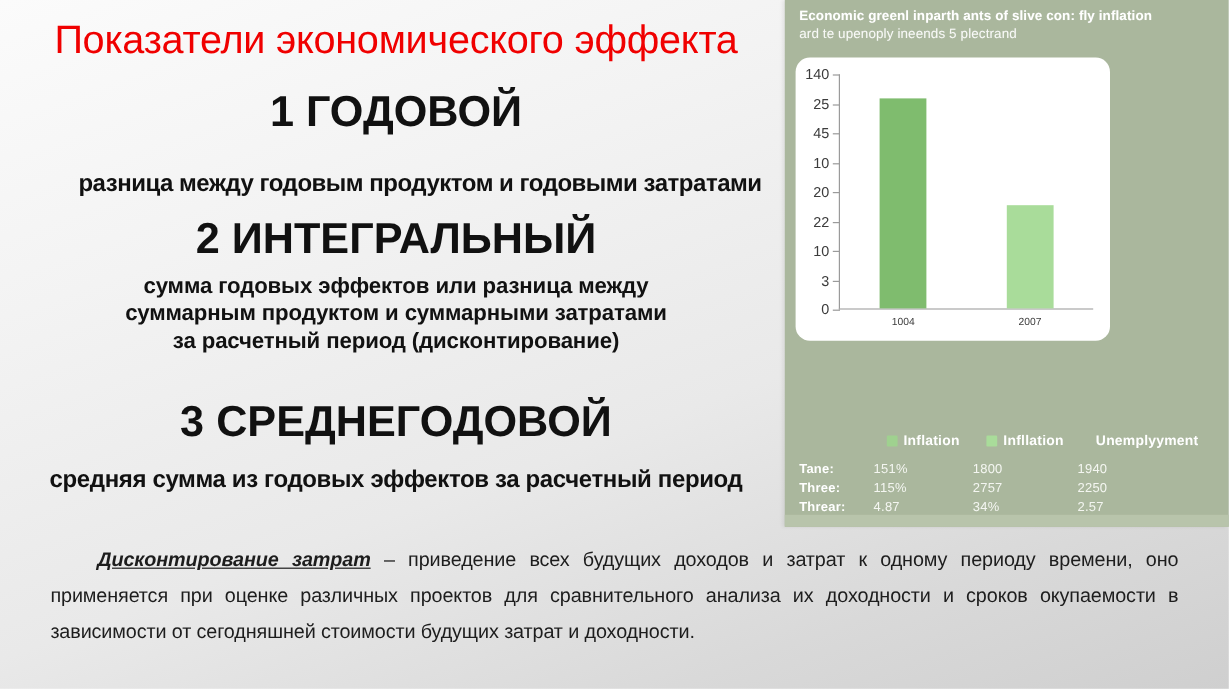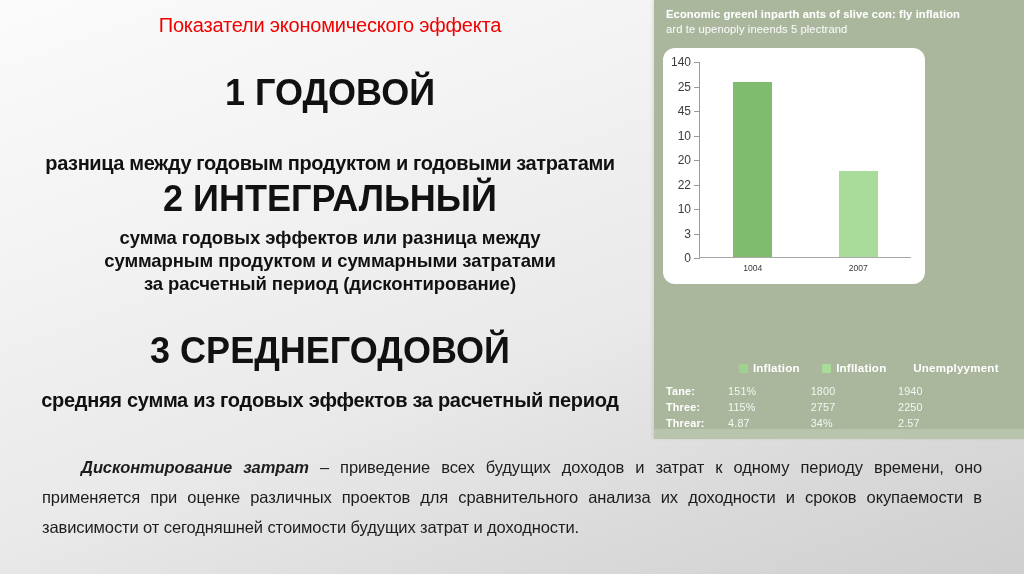--- a/index.html
+++ b/index.html
@@ -31,21 +31,21 @@
     height: 440px;
   }
 
   #slide-title {
     position: absolute;
     left: 0;
     top: 14px;
     width: 660px;
     text-align: center;
     color: #f00000;
-    font-size: 20px;
+    font-size: 33px;
     font-weight: 400;
     letter-spacing: -0.2px;
     white-space: nowrap;
   }
 
   .heading-big {
     position: absolute;
     width: 660px;
     text-align: center;
     color: #111111;
@@ -60,21 +60,21 @@
 
   .sub-line {
     position: absolute;
     width: 660px;
     text-align: center;
     color: #111111;
     font-weight: bold;
     font-size: 20px;
     white-space: nowrap;
   }
-  #sub1 { top: 152px; letter-spacing: -0.4px; }
+  #sub1 { top: 142px; letter-spacing: -0.4px; padding-left: 20px; }
   #sub3 { top: 389px; letter-spacing: -0.3px; }
 
   #sub2 {
     position: absolute;
     top: 226px;
     width: 660px;
     text-align: center;
     color: #111111;
     font-weight: bold;
     font-size: 18.5px;
@@ -91,20 +91,21 @@
     width: 940px;
     color: #1d1d1d;
     font-size: 16.5px;
     line-height: 30px;
     text-align: justify;
     letter-spacing: -0.1px;
   }
   #footer-para .term {
     font-weight: bold;
     font-style: italic;
+    text-decoration: underline;
   }
   #footer-para .indent { display: inline-block; width: 28px; }
 
   
   #chart-panel {
     position: absolute;
     left: 654px;
     top: 0;
     width: 370px;
     height: 439px;

